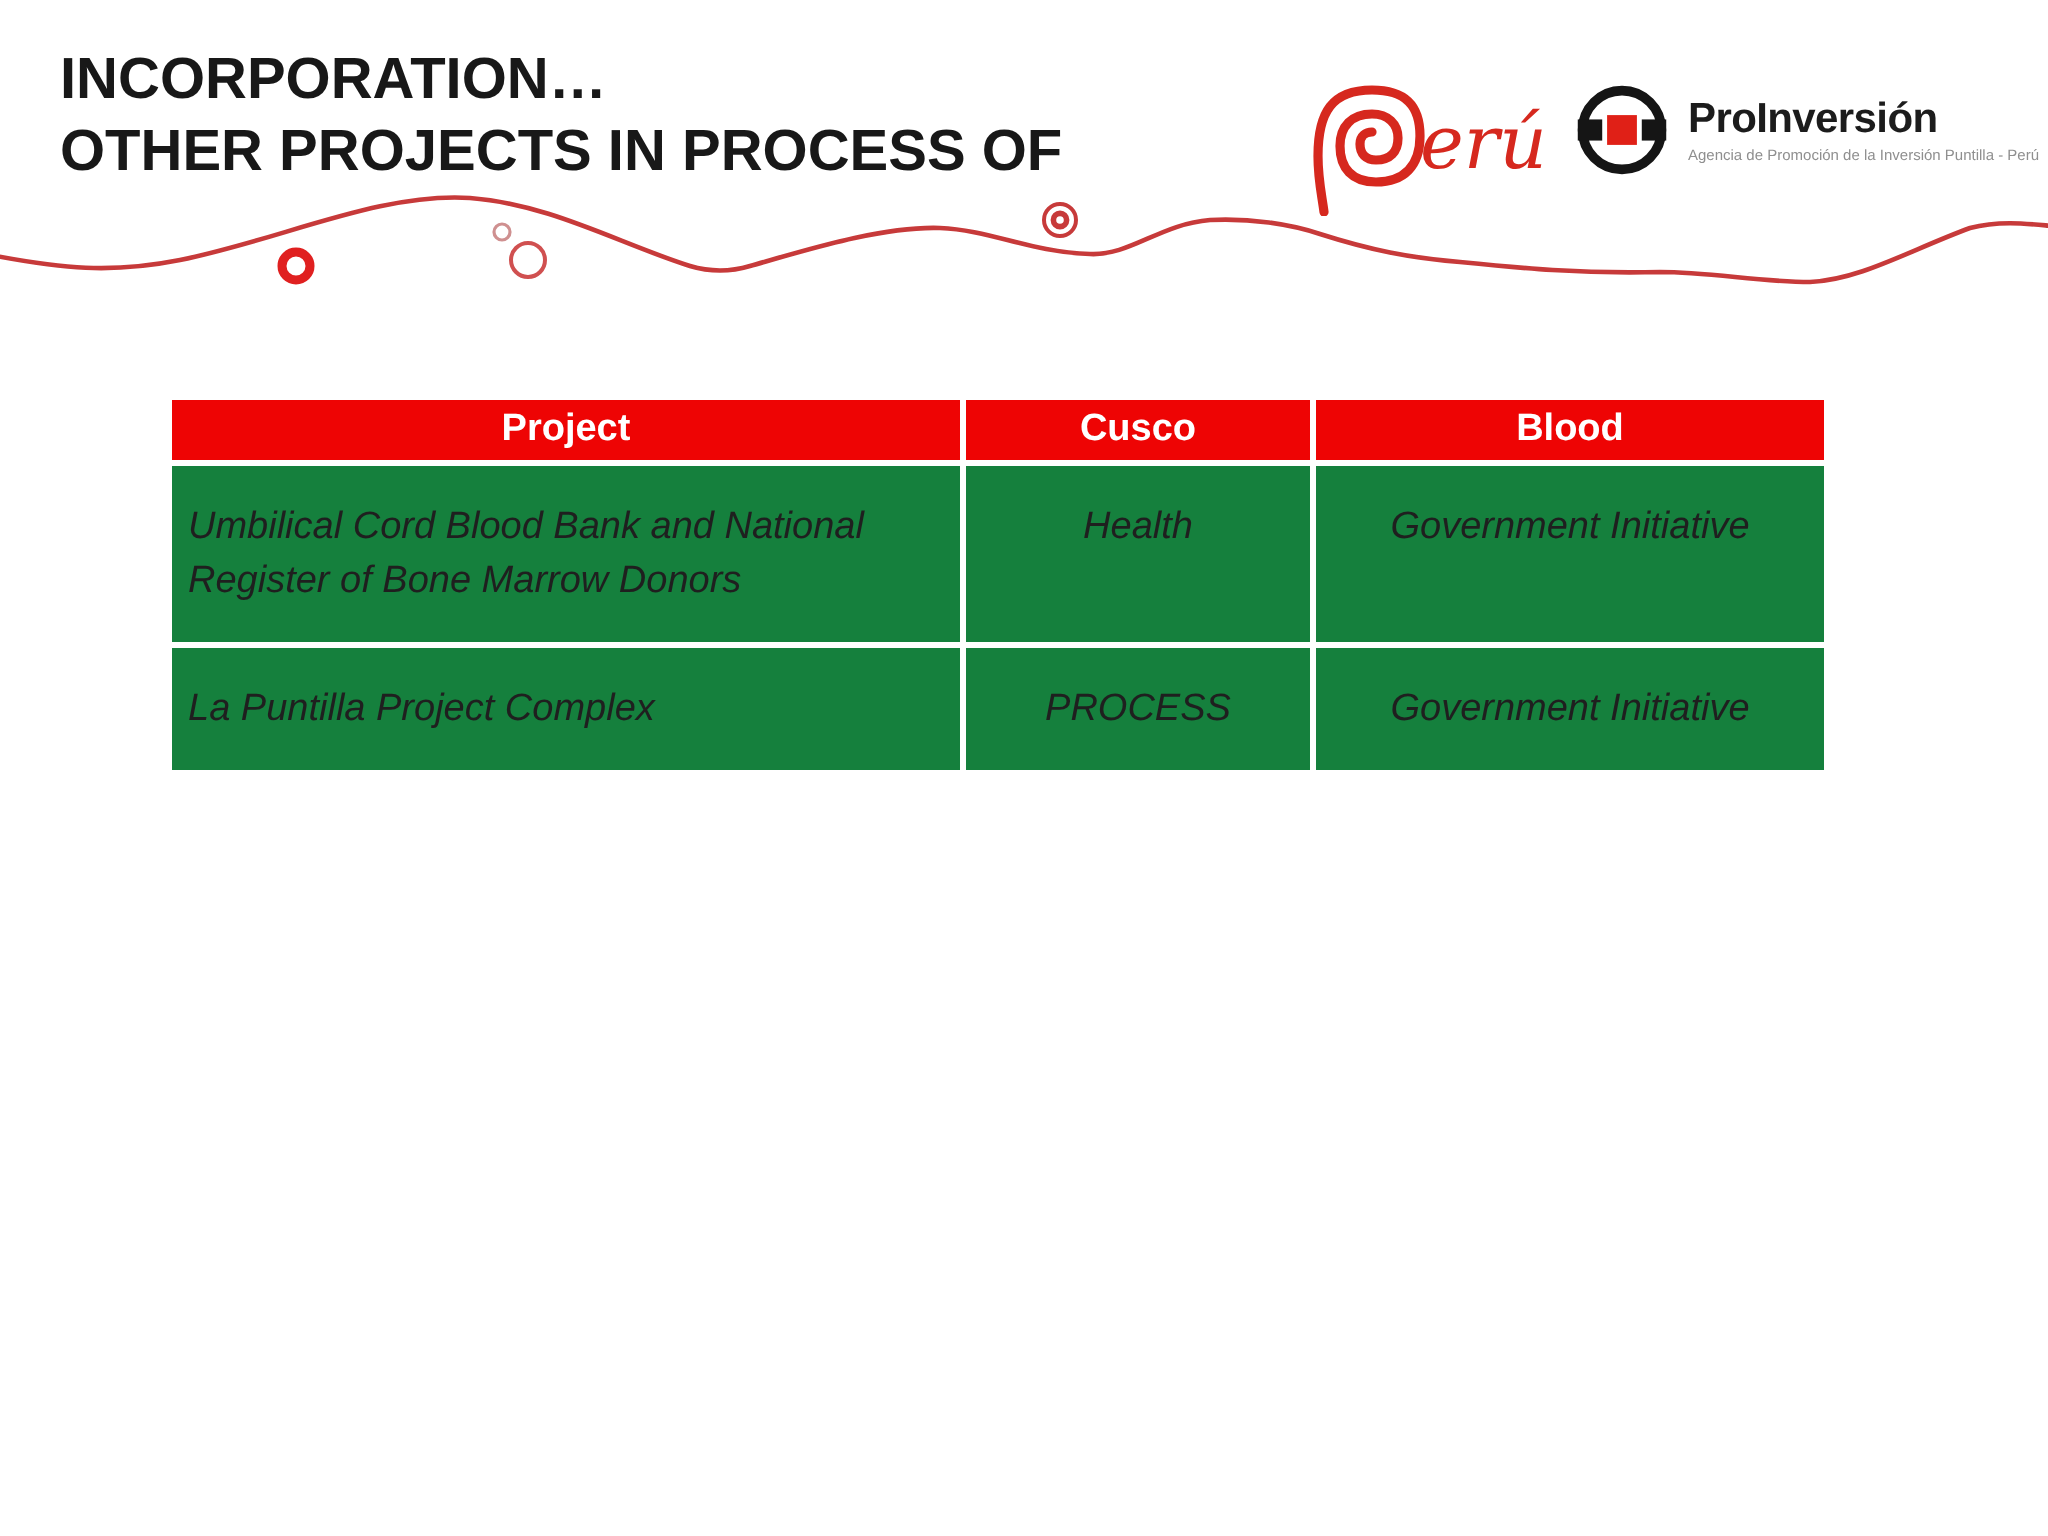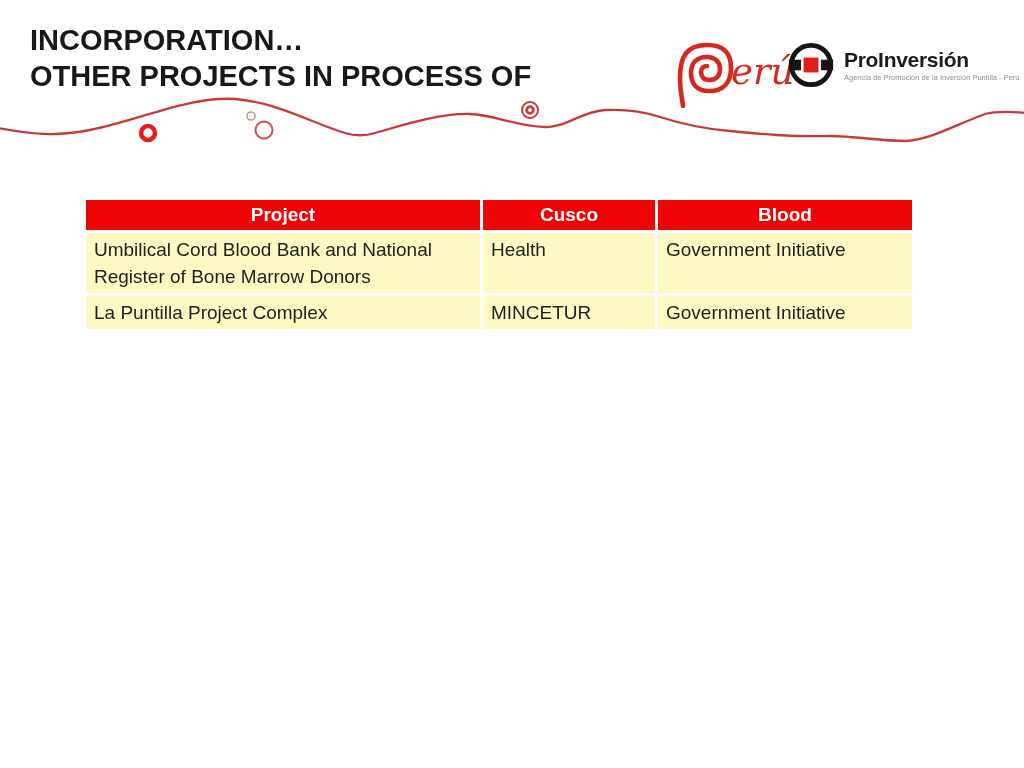--- a/index.html
+++ b/index.html
@@ -30,21 +30,21 @@
     left: 0;
     top: 0;
     width: 1024px;
     height: 190px;
     pointer-events: none;
   }
 
   
   .peru-logo {
     position: absolute;
-    left: 667px;
+    left: 646px;
     top: 32px;
     width: 126px;
     height: 76px;
   }
 
   
   .proinv-logo {
     position: absolute;
     left: 786px;
     top: 40px;
@@ -86,33 +86,34 @@
     color: #ffffff;
     font-size: 19px;
     font-weight: bold;
     height: 30px;
     text-align: center;
     vertical-align: middle;
     padding: 0 4px;
     margin-left: 48px;
   }
   table.projects td {
-    background: #fef9c3;
+    background: #15803d;
     color: #1f1f1f;
     font-size: 19px;
     line-height: 27px;
     vertical-align: top;
-    padding: 3px 8px;
+    padding: 17px 8px;
+    font-style: italic;
   }
   td.cell-project {
     text-align: left;
     padding-left: 9px;
     white-space: pre-wrap;
   }
-  td.cell-center { text-align: left; }
+  td.cell-center { text-align: center; }
   tr.row-tall td { height: 60px; }
   tr.row-short td { height: 31px; }
 </style>
 </head>
 <body>
 
 <div class="slide">
 
   <div class="title">
     <div>INCORPORATION…</div>
@@ -185,19 +186,19 @@
       </tr>
     </thead>
     <tbody>
       <tr class="row-tall">
         <td class="cell-project">Umbilical Cord Blood Bank and National Register of Bone Marrow Donors</td>
         <td class="cell-center">Health</td>
         <td class="cell-center">Government Initiative</td>
       </tr>
       <tr class="row-short">
         <td class="cell-project">La Puntilla Project Complex</td>
-        <td class="cell-center">MINCETUR</td>
+        <td class="cell-center">PROCESS</td>
         <td class="cell-center">Government Initiative</td>
       </tr>
     </tbody>
   </table>
 
 </div>
 
 </body></html>

